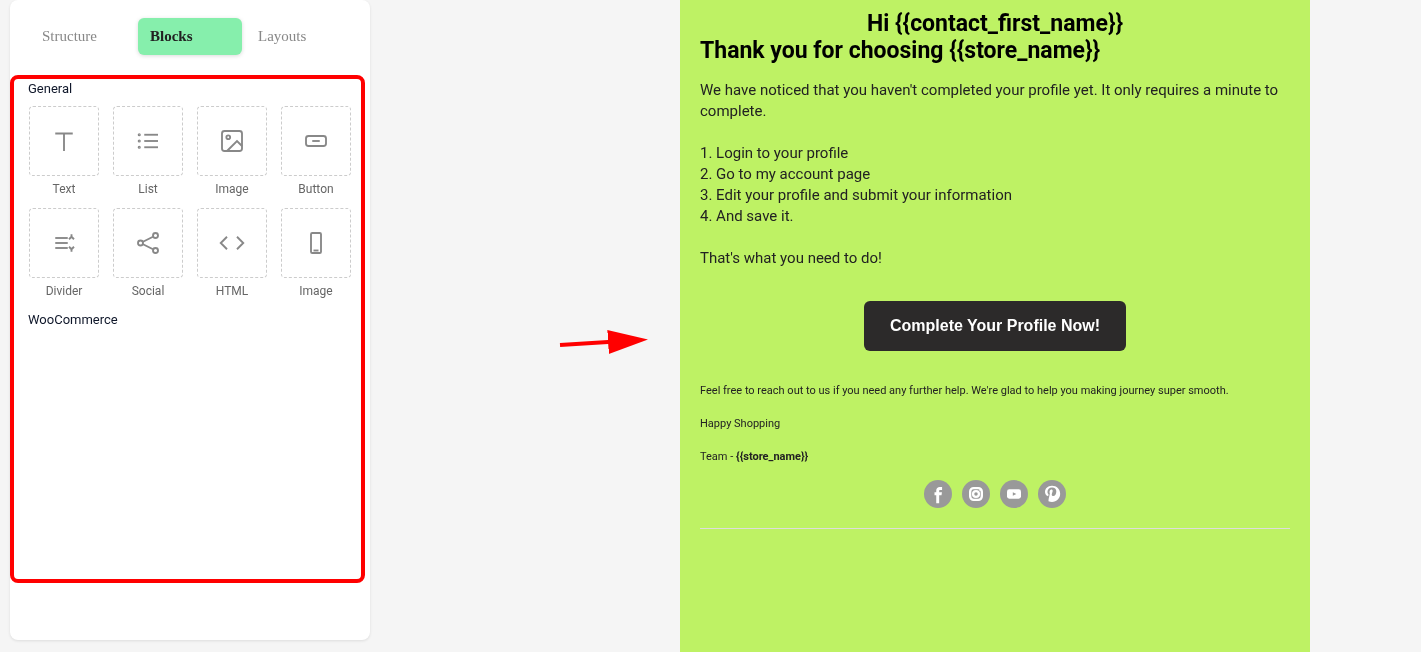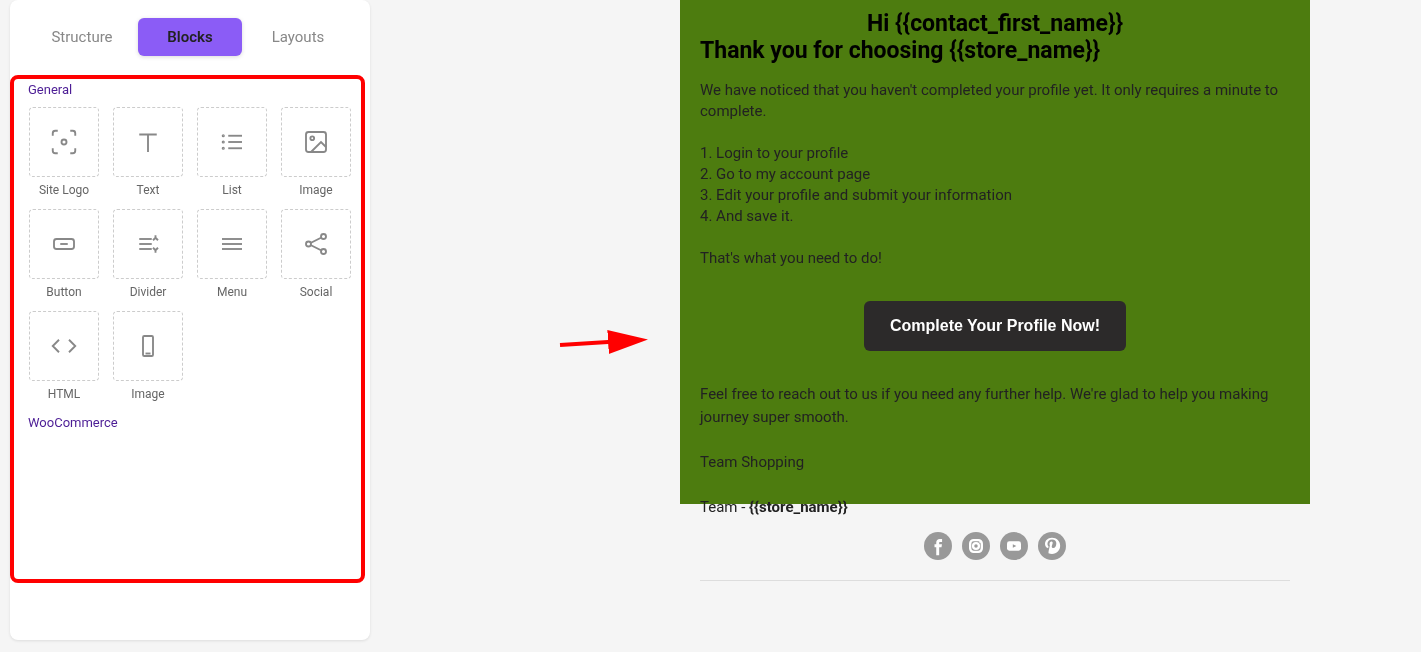--- a/index.html
+++ b/index.html
@@ -22,48 +22,48 @@
       box-shadow: 0 1px 3px rgba(0,0,0,0.1);
     }
     .tabs {
       display: flex;
       padding: 18px 20px 10px 20px;
       gap: 4px;
     }
     .tab {
       flex: 1;
       padding: 10px 12px;
-      text-align: center;
       font-size: 15px;
       color: #888;
       cursor: pointer;
       border-radius: 6px;
+      font-family: Liberation Serif, serif;
     }
     .tab.active {
-      background: #8b5cf6;
+      background: #86efac;
       color: #222;
       font-weight: 600;
       box-shadow: 0 1px 4px rgba(0,0,0,0.15);
     }
     .highlight-box {
       position: absolute;
       left: 10px;
       top: 75px;
       width: 355px;
       height: 508px;
       border: 4px solid #ff0000;
       border-radius: 8px;
       pointer-events: none;
     }
     .blocks-content {
       padding: 10px 18px;
     }
     .section-title {
       font-size: 13px;
-      color: #4c1d95;
+      color: #0f172a;
       margin-bottom: 10px;
       margin-top: 6px;
     }
     .block-grid {
       display: grid;
       grid-template-columns: repeat(4, 1fr);
       gap: 12px;
       margin-bottom: 14px;
     }
     .block-item {
@@ -85,22 +85,22 @@
     }
     .block-label {
       font-size: 12px;
       color: #666;
     }
     .email-preview {
       position: absolute;
       left: 680px;
       top: 0;
       width: 630px;
-      height: 504px;
-      background: #4d7c0f;
+      height: 652px;
+      background: #bef264;
       padding: 10px 20px;
     }
     .email-hi {
       text-align: center;
       font-weight: 700;
       font-size: 23px;
       color: #000;
     }
     .email-thank {
       text-align: left;
@@ -121,21 +121,21 @@
       color: #fff;
       padding: 16px 26px;
       border: none;
       font-size: 16px;
       font-weight: 600;
       border-radius: 6px;
       cursor: pointer;
       text-align: right;
     }
     .email-footer {
-      font-size: 15px;
+      font-size: 11px;
       color: #222;
       line-height: 1.5;
       margin-bottom: 10px;
     }
     .social-icons {
       display: flex;
       justify-content: center;
       gap: 10px;
       margin-top: 14px;
       margin-bottom: 20px;
@@ -165,29 +165,20 @@
     <div class="tab">Structure</div>
     <div class="tab active">Blocks</div>
     <div class="tab">Layouts</div>
   </div>
   <div class="blocks-content">
     <div class="section-title">General</div>
     <div class="block-grid">
       <div class="block-item">
         <div class="block-icon">
           <svg width="30" height="30" viewBox="0 0 24 24" fill="none" stroke="currentColor" stroke-width="1.5">
-              <path d="M7 3H5a2 2 0 0 0-2 2v2M17 3h2a2 2 0 0 1 2 2v2M7 21H5a2 2 0 0 1-2-2v-2M17 21h2a2 2 0 0 0 2-2v-2"></path>
-              <circle cx="12" cy="12" r="2"></circle>
-            </svg>
-        </div>
-        <span class="block-label">Site Logo</span>
-      </div>
-      <div class="block-item">
-        <div class="block-icon">
-          <svg width="30" height="30" viewBox="0 0 24 24" fill="none" stroke="currentColor" stroke-width="1.5">
               <path d="M5 6h14M12 6v14"></path>
             </svg>
         </div>
         <span class="block-label">Text</span>
       </div>
       <div class="block-item">
         <div class="block-icon">
           <svg width="30" height="30" viewBox="0 0 24 24" fill="none" stroke="currentColor" stroke-width="1.5">
               <circle cx="5" cy="7" r="0.5"></circle>
               <line x1="9" y1="7" x2="20" y2="7"></line>
@@ -221,30 +212,20 @@
       <div class="block-item">
         <div class="block-icon">
           <svg width="30" height="30" viewBox="0 0 24 24" fill="none" stroke="currentColor" stroke-width="1.5">
               <line x1="5" y1="8" x2="15" y2="8"></line>
               <line x1="5" y1="12" x2="15" y2="12"></line>
               <line x1="5" y1="16" x2="15" y2="16"></line>
               <path d="M18 7v-2M18 7l2 2M18 7l-2 2 M18 17v2M18 17l2-2M18 17l-2-2"></path>
             </svg>
         </div>
         <span class="block-label">Divider</span>
-      </div>
-      <div class="block-item">
-        <div class="block-icon">
-          <svg width="30" height="30" viewBox="0 0 24 24" fill="none" stroke="currentColor" stroke-width="1.5">
-              <line x1="4" y1="8" x2="20" y2="8"></line>
-              <line x1="4" y1="12" x2="20" y2="12"></line>
-              <line x1="4" y1="16" x2="20" y2="16"></line>
-            </svg>
-        </div>
-        <span class="block-label">Menu</span>
       </div>
       <div class="block-item">
         <div class="block-icon">
           <svg width="30" height="30" viewBox="0 0 24 24" fill="none" stroke="currentColor" stroke-width="1.5">
               <circle cx="6" cy="12" r="2"></circle>
               <circle cx="18" cy="6" r="2"></circle>
               <circle cx="18" cy="18" r="2"></circle>
               <line x1="8" y1="11" x2="16" y2="7"></line>
               <line x1="8" y1="13" x2="16" y2="17"></line>
             </svg>
@@ -292,21 +273,21 @@
     <p>We have noticed that you haven't completed your profile yet. It only requires a minute to complete.</p><br>
     <p>1. Login to your profile</p>
     <p>2. Go to my account page</p>
     <p>3. Edit your profile and submit your information</p>
     <p>4. And save it.</p><br>
     <p>That's what you need to do!</p>
   </div>
   <button class="email-cta">Complete Your Profile Now!</button>
   <div class="email-footer">
     <p>Feel free to reach out to us if you need any further help. We're glad to help you making journey super smooth.</p><br>
-    <p>Team Shopping</p><br>
+    <p>Happy Shopping</p><br>
     <p><span>Team - </span><strong>{{store_name}}</strong></p>
   </div>
   <div class="social-icons">
     <div class="social-icon">
       <svg width="28" height="28" viewBox="0 0 24 24" fill="#999">
           <circle cx="12" cy="12" r="12"></circle>
           <path fill="#fff" d="M13.5 8.5h2V6h-2c-1.7 0-3 1.3-3 3v1.5H9v2.5h1.5V20h2.5v-7h2l.4-2.5h-2.4V9c0-.3.2-.5.5-.5z"></path>
         </svg>
     </div>
     <div class="social-icon">

